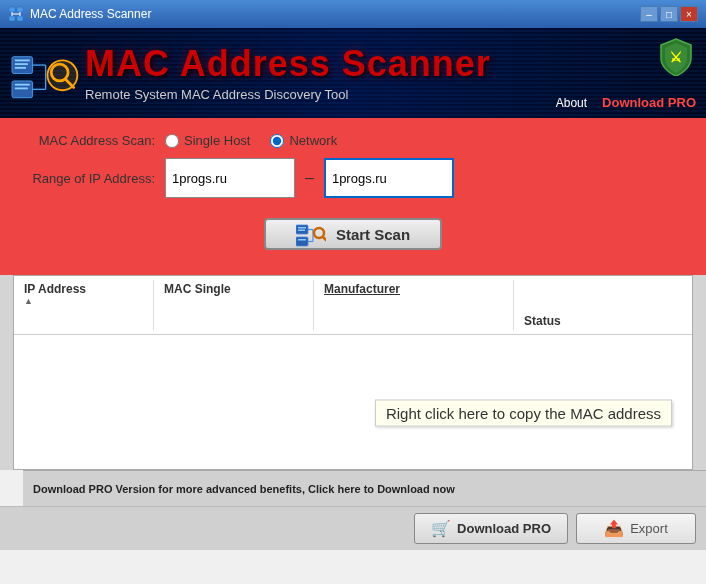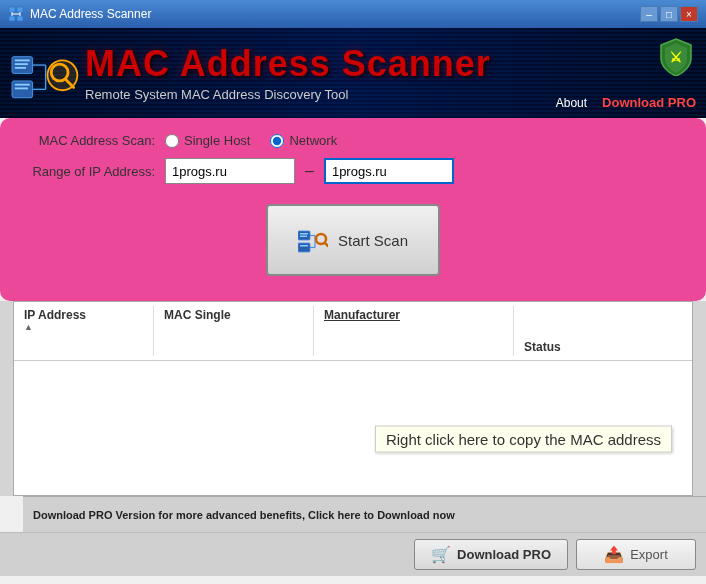--- a/index.html
+++ b/index.html
@@ -108,23 +108,22 @@
       color: rgba(0,150,255,0.3);
       font-family: monospace;
       font-size: 11px;
       letter-spacing: 2px;
       overflow: hidden;
       white-space: nowrap;
     }
 
     
     .main-content {
-      background: #ec4899;
+      background: #ef4444;
       padding: 15px 20px 10px 20px;
-      border-radius: 10px;
     }
 
     .form-row {
       display: flex;
       align-items: center;
       margin-bottom: 10px;
     }
 
     .form-label {
       color: #333;
@@ -159,21 +158,21 @@
       color: #333;
     }
 
     .ip-range-row {
       display: flex;
       align-items: center;
     }
 
     .ip-input {
       width: 130px;
-      height: 26px;
+      height: 40px;
       border: 1px solid #888;
       padding: 2px 6px;
       font-size: 13px;
       background: white;
     }
 
     .ip-separator {
       padding: 0 10px;
       font-size: 16px;
       color: #333;
@@ -188,23 +187,23 @@
     .scan-button-row {
       display: flex;
       justify-content: center;
       padding: 10px 0 15px 0;
     }
 
     .scan-button {
       background: linear-gradient(to bottom, #f0f0f0, #d0d0d0);
       border: 2px solid #888;
       border-radius: 4px;
-      padding: 20px 30px;
+      padding: 0 30px;
       font-size: 15px;
-      font-weight: normal;
+      font-weight: bold;
       color: #333;
       cursor: pointer;
       display: flex;
       align-items: center;
       gap: 10px;
       min-width: 150px;
     }
 
     
     .table-container {

